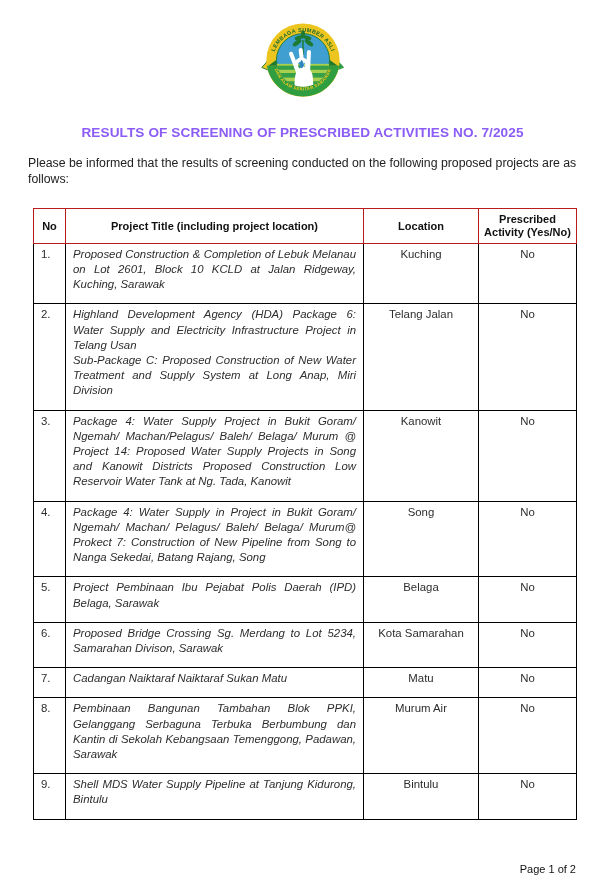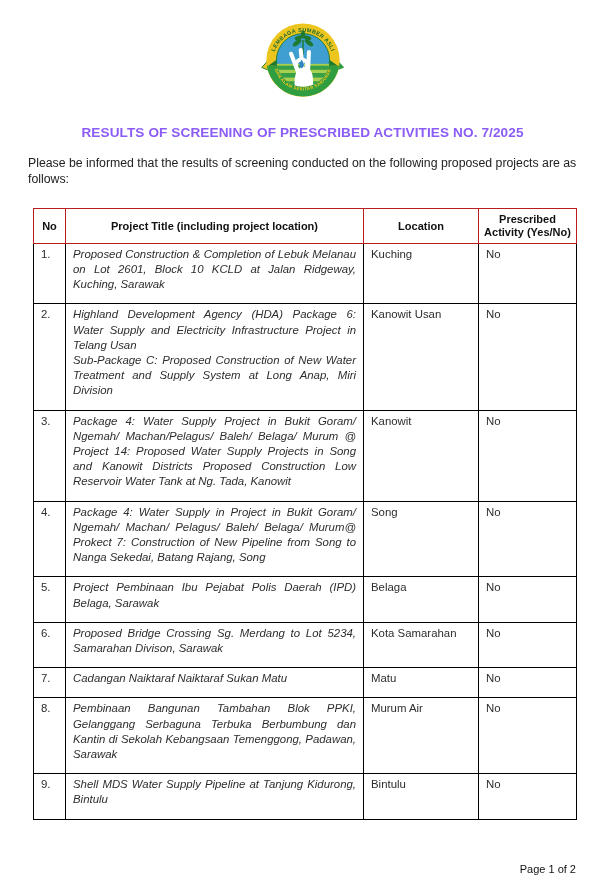--- a/index.html
+++ b/index.html
@@ -52,21 +52,21 @@
     line-height: 15.2px;
     padding: 3px 7px 11px 7px;
   }
   td.no-cell { text-align: left; padding-left: 7px; }
   td.title-cell {
     text-align: justify;
     white-space: pre-line;
     padding-right: 9px;
     font-style: italic;
   }
-  td.center-cell { text-align: left; }
+  td.center-cell { text-align: center; }
   .page-footer {
     position: absolute;
     right: 29px;
     bottom: 12px;
     font-size: 11px;
     color: #111;
     text-align: right;
   }
 </style>
 </head>
@@ -153,21 +153,21 @@
         <tr>
           <td class="no-cell">1.</td>
           <td class="title-cell">Proposed Construction &amp; Completion of Lebuk Melanau on Lot 2601, Block 10 KCLD at Jalan Ridgeway, Kuching, Sarawak</td>
           <td class="center-cell">Kuching</td>
           <td class="center-cell">No</td>
         </tr>
         <tr>
           <td class="no-cell">2.</td>
           <td class="title-cell">Highland Development Agency (HDA) Package 6: Water Supply and Electricity Infrastructure Project in Telang Usan
 Sub-Package C: Proposed Construction of New Water Treatment and Supply System at Long Anap, Miri Division</td>
-          <td class="center-cell">Kanowit Usan</td>
+          <td class="center-cell">Telang Jalan</td>
           <td class="center-cell">No</td>
         </tr>
         <tr>
           <td class="no-cell">3.</td>
           <td class="title-cell">Package 4: Water Supply Project in Bukit Goram/ Ngemah/ Machan/Pelagus/ Baleh/ Belaga/ Murum @ Project 14: Proposed Water Supply Projects in Song and Kanowit Districts Proposed Construction Low Reservoir Water Tank at Ng. Tada, Kanowit</td>
           <td class="center-cell">Kanowit</td>
           <td class="center-cell">No</td>
         </tr>
         <tr>
           <td class="no-cell">4.</td>

